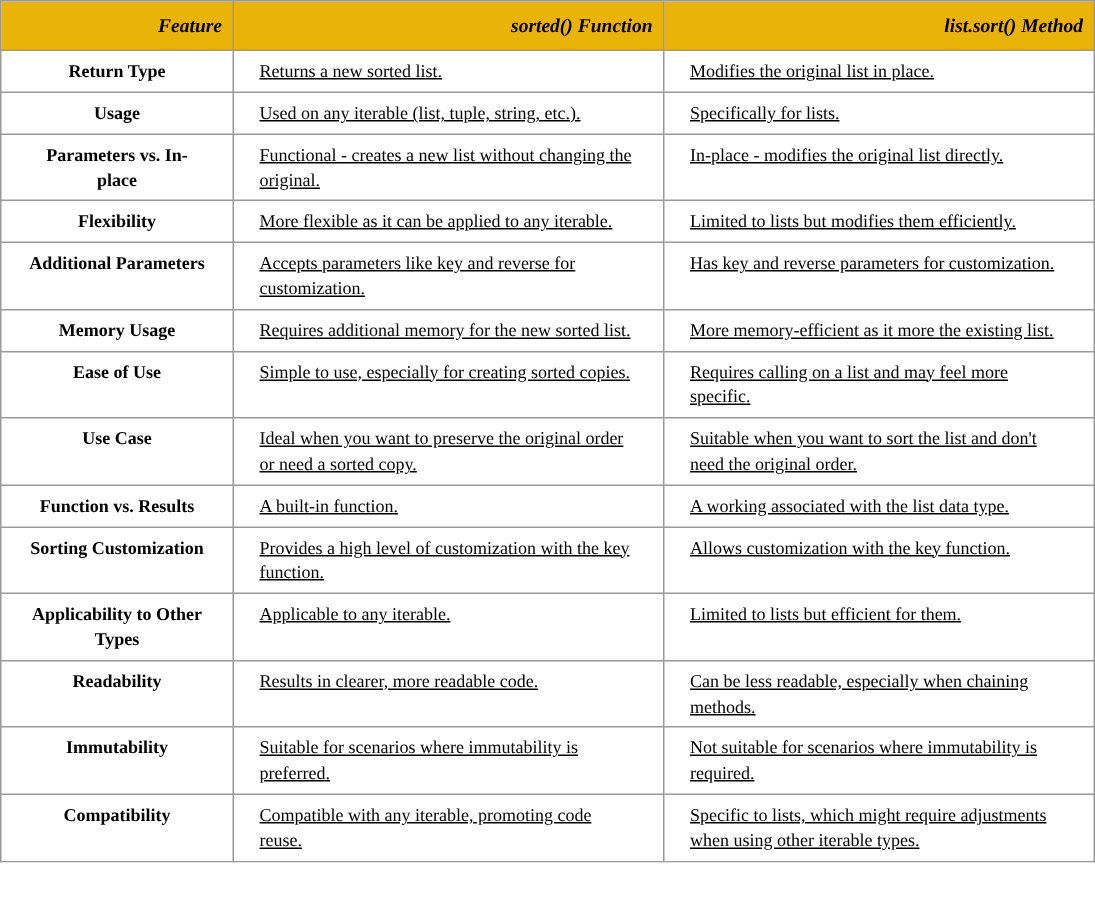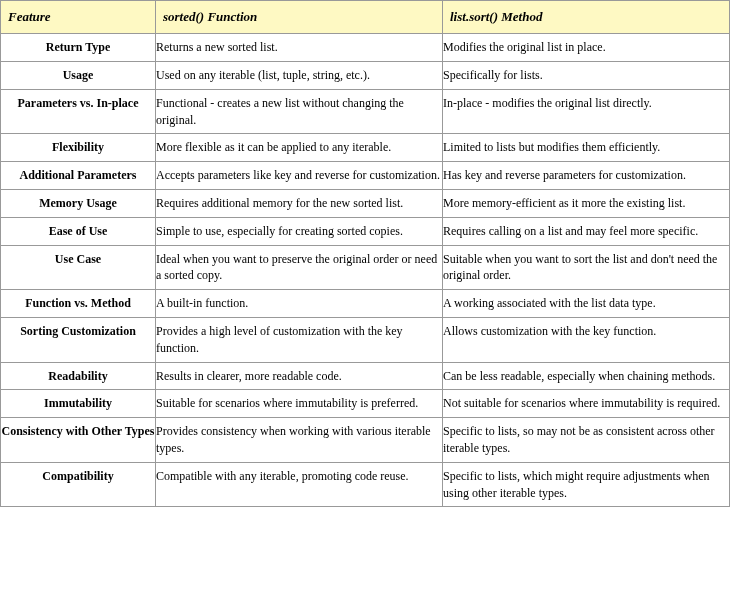--- a/index.html
+++ b/index.html
@@ -13,41 +13,42 @@
       width: 730px;
       overflow: hidden;
     }
     table {
       width: 100%;
       border-collapse: collapse;
       border: 1px solid #999;
     }
     th, td {
       border: 1px solid #999;
-      padding: 5px 0;
+      padding: 5px 17px;
       vertical-align: top;
       line-height: 1.4;
     }
     thead th {
-      background: #fef9c3;
+      background: #eab308;
       font-weight: bold;
       font-style: italic;
-      text-align: left;
+      text-align: right;
       font-size: 13px;
       padding: 7px;
     }
     tbody td:first-child {
       font-weight: bold;
       text-align: center;
       width: 155px;
       font-size: 12px;
     }
     tbody td:not(:first-child) {
       width: 287px;
       font-size: 12px;
+      text-decoration: underline;
     }
   </style>
 </head>
 <body>
 
 <div class="table-container">
   <table>
     <thead>
       <tr>
         <th>Feature</th>
@@ -90,44 +91,44 @@
           <td>Ease of Use</td>
           <td>Simple to use, especially for creating sorted copies.</td>
           <td>Requires calling on a list and may feel more specific.</td>
         </tr>
         <tr>
           <td>Use Case</td>
           <td>Ideal when you want to preserve the original order or need a sorted copy.</td>
           <td>Suitable when you want to sort the list and don't need the original order.</td>
         </tr>
         <tr>
-          <td>Function vs. Method</td>
+          <td>Function vs. Results</td>
           <td>A built-in function.</td>
           <td>A working associated with the list data type.</td>
         </tr>
         <tr>
           <td>Sorting Customization</td>
           <td>Provides a high level of customization with the key function.</td>
           <td>Allows customization with the key function.</td>
+        </tr>
+        <tr>
+          <td>Applicability to Other Types</td>
+          <td>Applicable to any iterable.</td>
+          <td>Limited to lists but efficient for them.</td>
         </tr>
         <tr>
           <td>Readability</td>
           <td>Results in clearer, more readable code.</td>
           <td>Can be less readable, especially when chaining methods.</td>
         </tr>
         <tr>
           <td>Immutability</td>
           <td>Suitable for scenarios where immutability is preferred.</td>
           <td>Not suitable for scenarios where immutability is required.</td>
         </tr>
         <tr>
-          <td>Consistency with Other Types</td>
-          <td>Provides consistency when working with various iterable types.</td>
-          <td>Specific to lists, so may not be as consistent across other iterable types.</td>
-        </tr>
-        <tr>
           <td>Compatibility</td>
           <td>Compatible with any iterable, promoting code reuse.</td>
           <td>Specific to lists, which might require adjustments when using other iterable types.</td>
         </tr>
       </tbody>
   </table>
 </div>
 
 </body></html>

